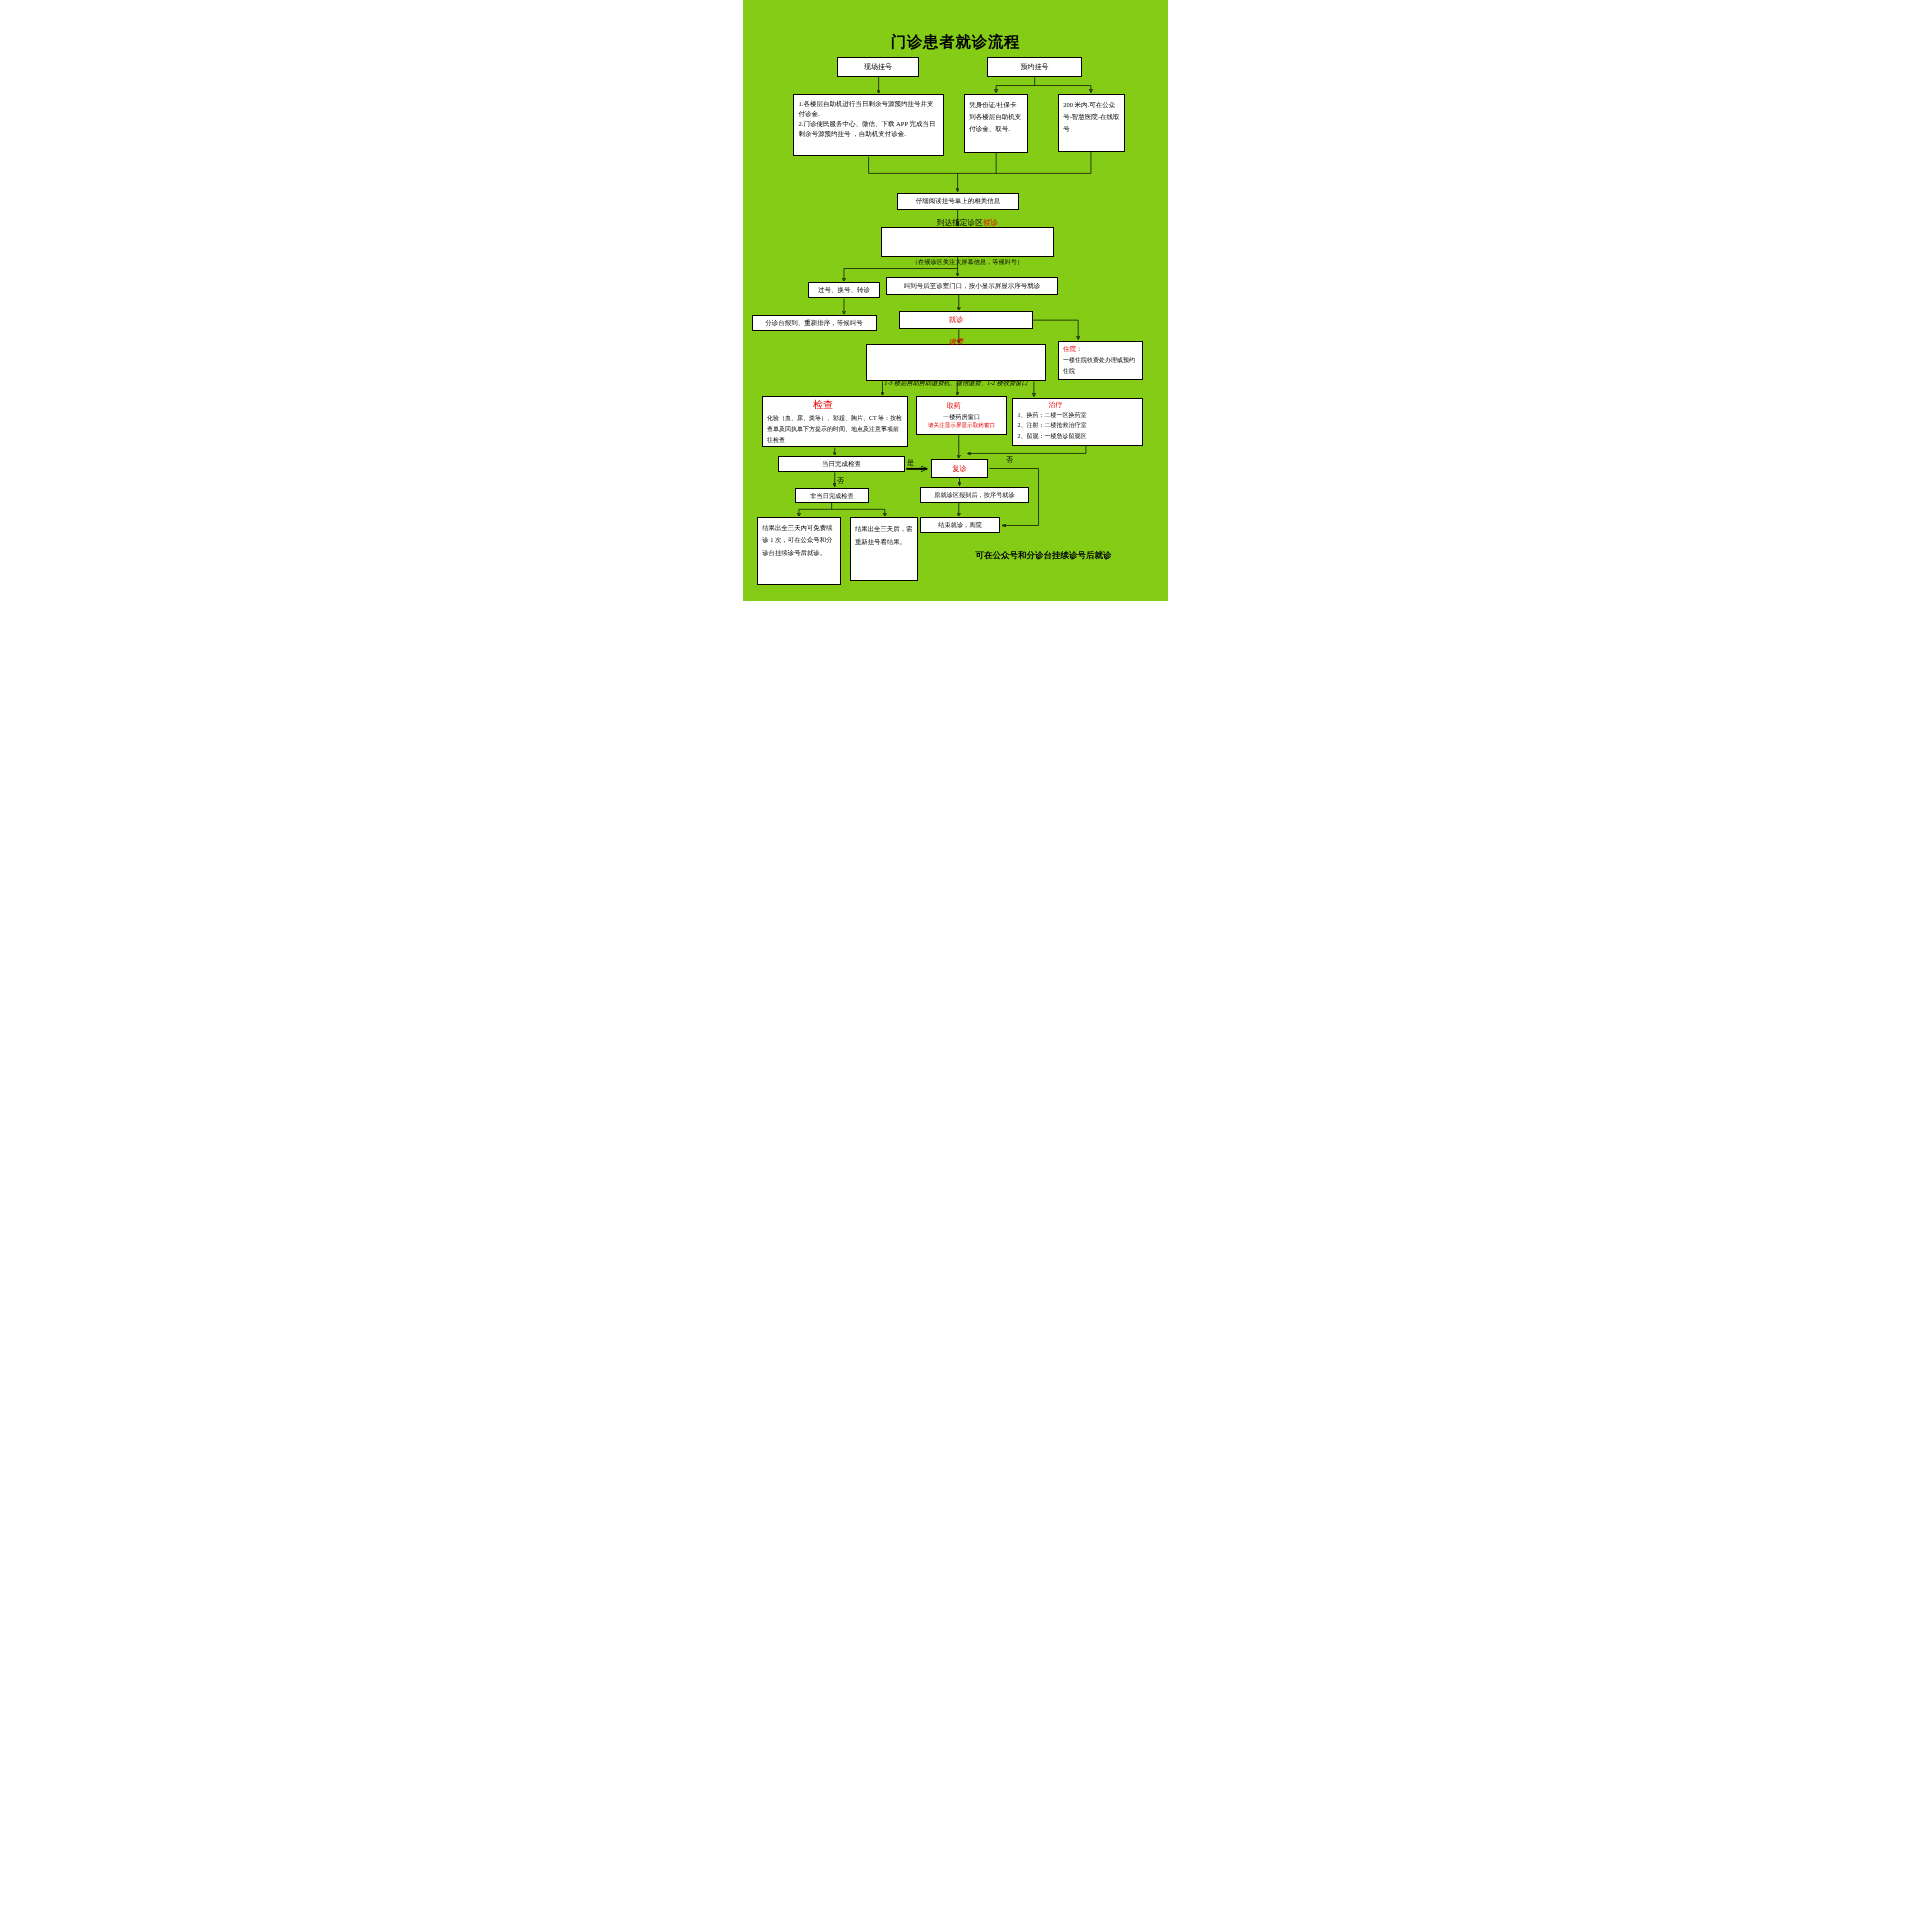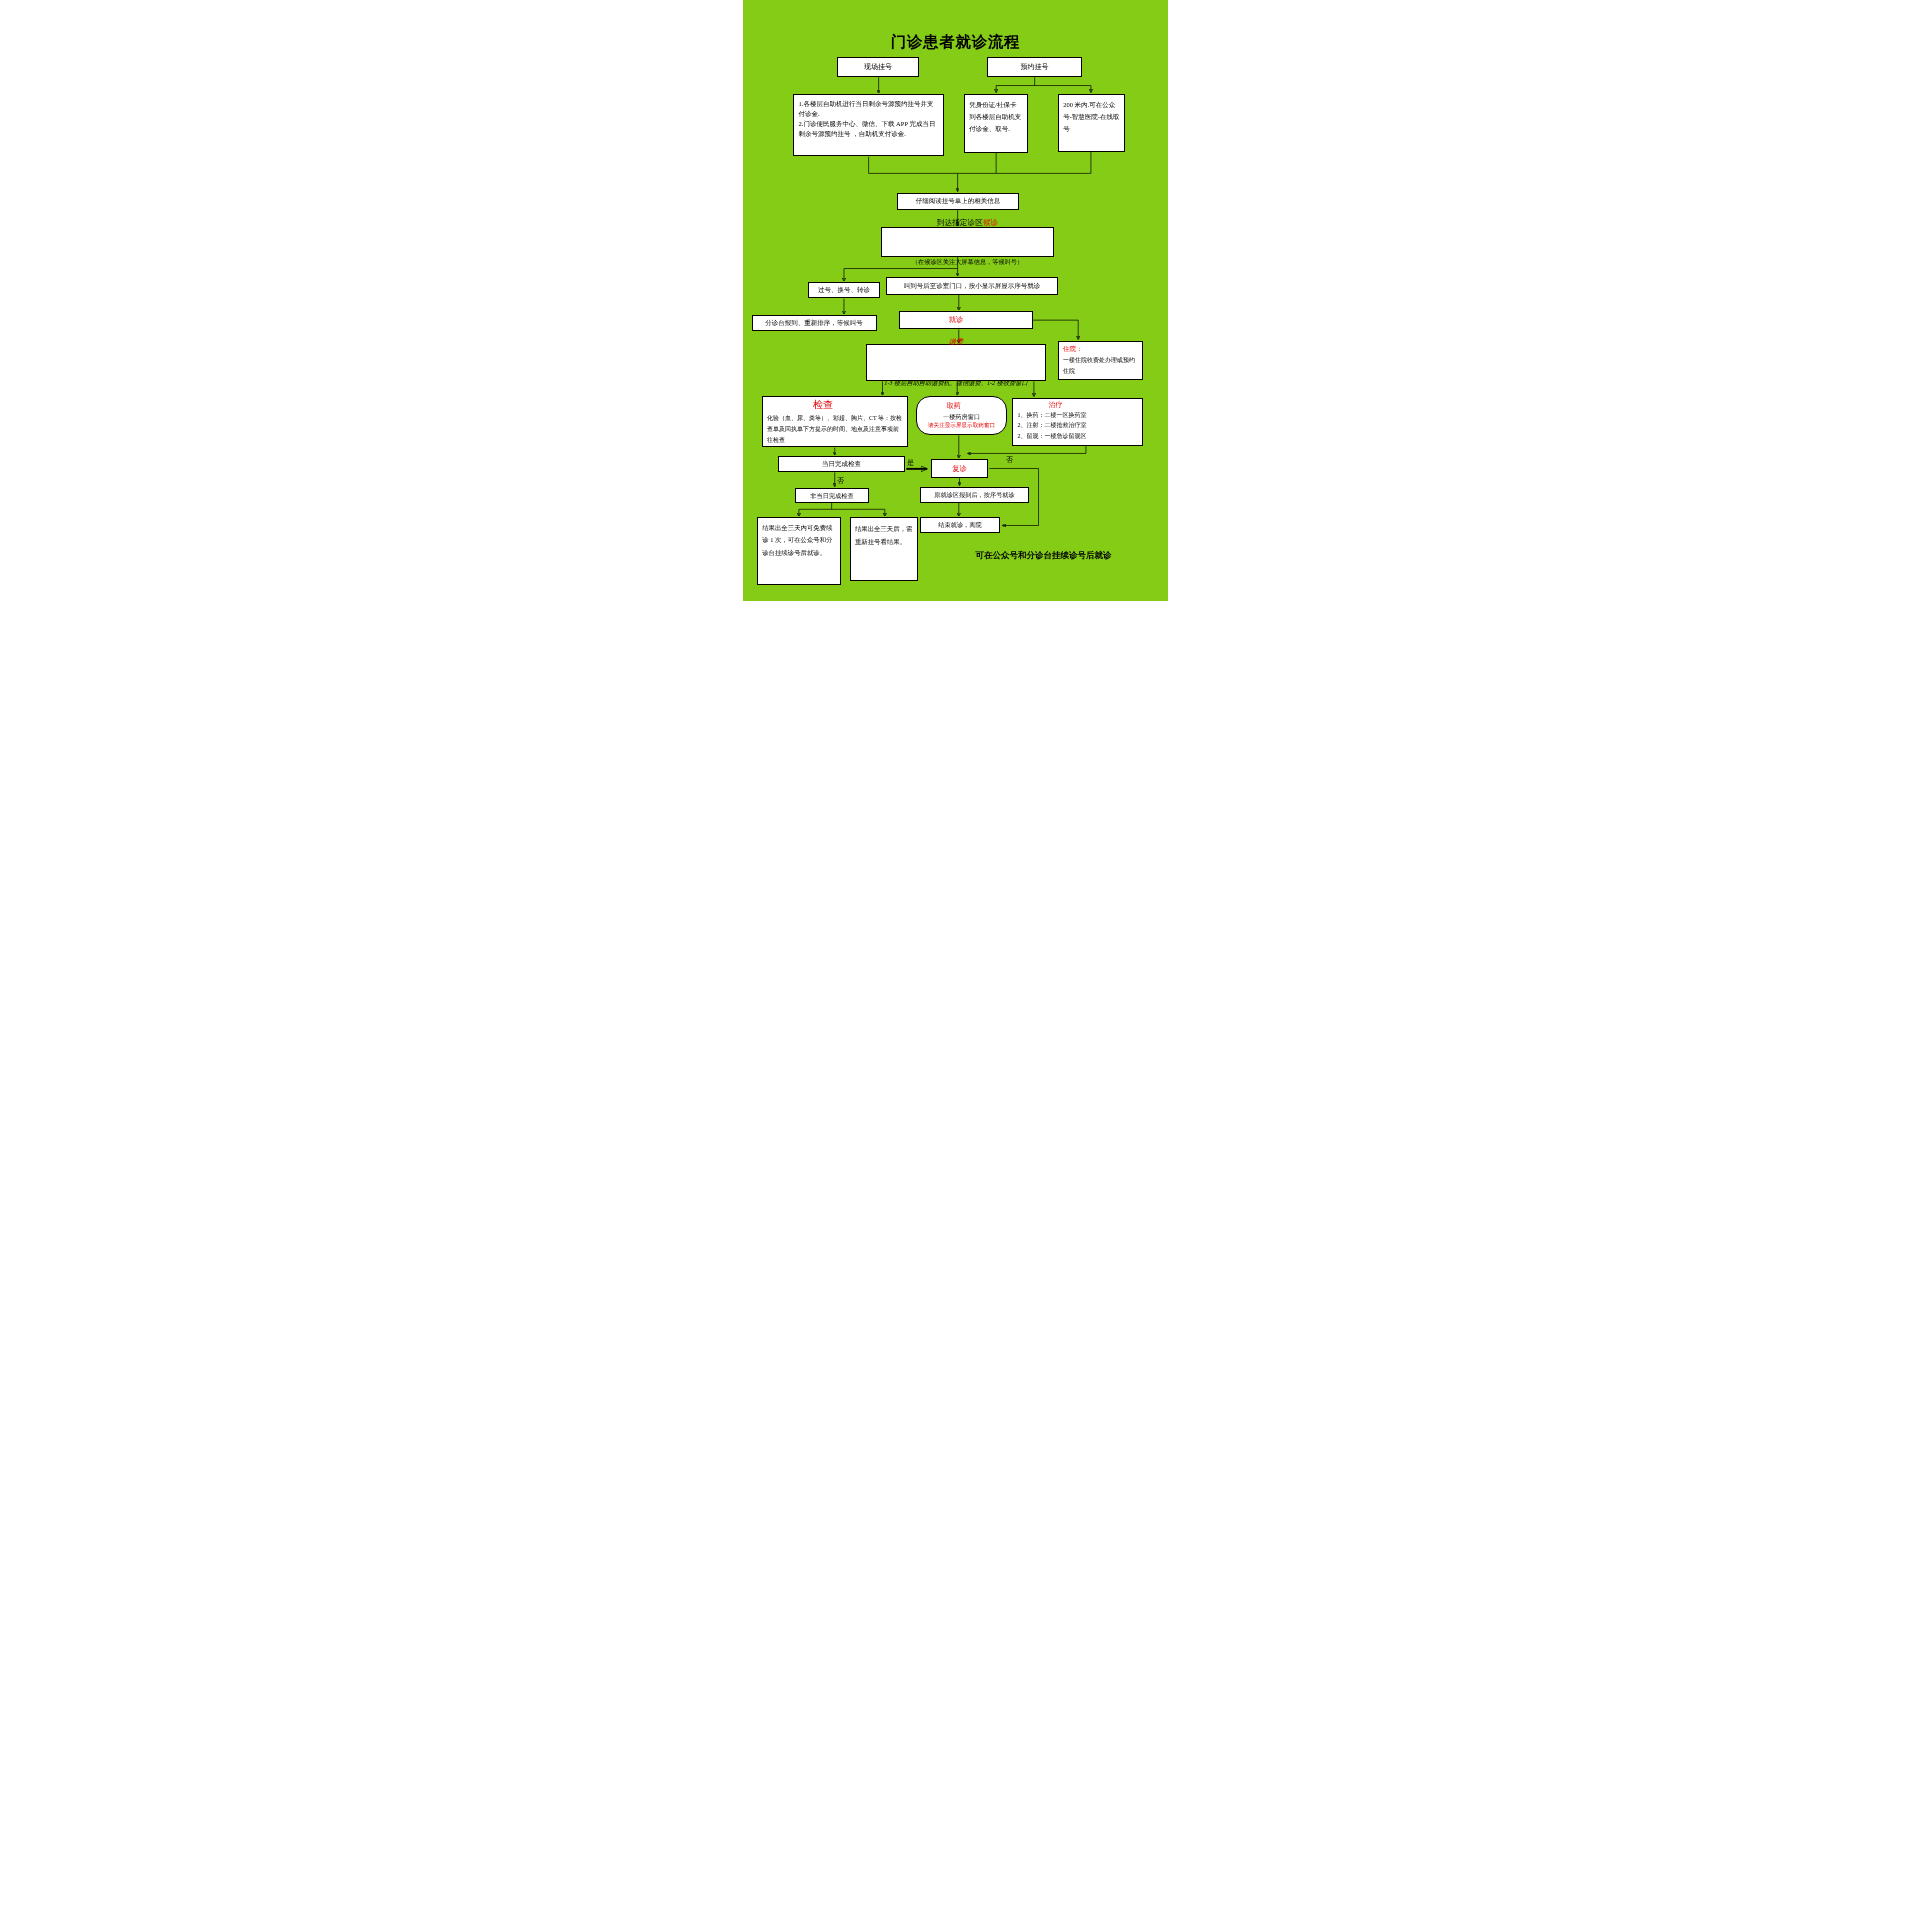--- a/index.html
+++ b/index.html
@@ -35,21 +35,21 @@
   .n-visit{left:156px;top:311px;width:134px;height:18px;font-size:7.3px;padding-right:20px;justify-content:center;}
   .n-pay{left:123px;top:344px;width:180px;height:37px;padding:2.3px 4.6px;font-style:italic;}
   .n-pay .t{font-size:7px;}
   .n-pay .b{font-size:6.2px;text-align:left;margin-top:2.3px;line-height:1.5;}
   .n-hosp{left:315px;top:341px;width:85px;height:39px;padding:3.1px 3.9px;}
   .n-hosp .t{font-size:6.5px;}
   .n-hosp .b{font-size:6px;line-height:1.75;margin-top:1.9px;}
   .n-check{left:19px;top:396px;width:146px;height:51px;padding:2.3px 3.9px;}
   .n-check .t{font-size:10px;align-self:center;padding-right:24px;}
   .n-check .b{font-size:6px;line-height:1.78;margin-top:1.5px;}
-  .n-pharmacy{left:173px;top:396px;width:91px;height:39px;padding:1.5px 2.3px;border-width:1.5px;border-radius:14px;}
+  .n-pharmacy{left:173px;top:396px;width:91px;height:39px;padding:1.5px 2.3px;border-width:1.5px;}
   .n-pharmacy .t{font-size:7px;padding-right:15.4px;}
   .n-pharmacy .b{font-size:6.2px;margin-top:1.9px;}
   .n-pharmacy .n{font-size:5.6px;margin-top:1.9px;}
   .n-treat{left:269px;top:398px;width:131px;height:48px;padding:1.9px 4.6px;}
   .n-treat .t{font-size:7px;padding-left:31px;align-self:flex-start;}
   .n-treat .i{font-size:6px;line-height:1.8;}
   .n-todaycheck{left:35px;top:456px;width:127px;height:16px;font-size:6.5px;}
   .n-followup{left:188px;top:459px;width:57px;height:18.5px;font-size:7.3px;text-align:right;}
   .n-latecheck{left:52px;top:488px;width:74px;height:15px;font-size:6.2px;}
   .n-revisit{left:177px;top:487px;width:109px;height:16px;font-size:6.2px;}

